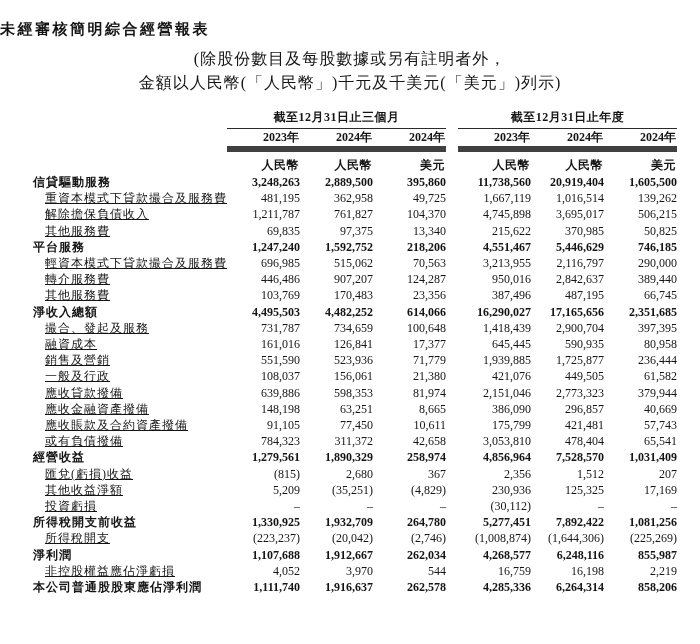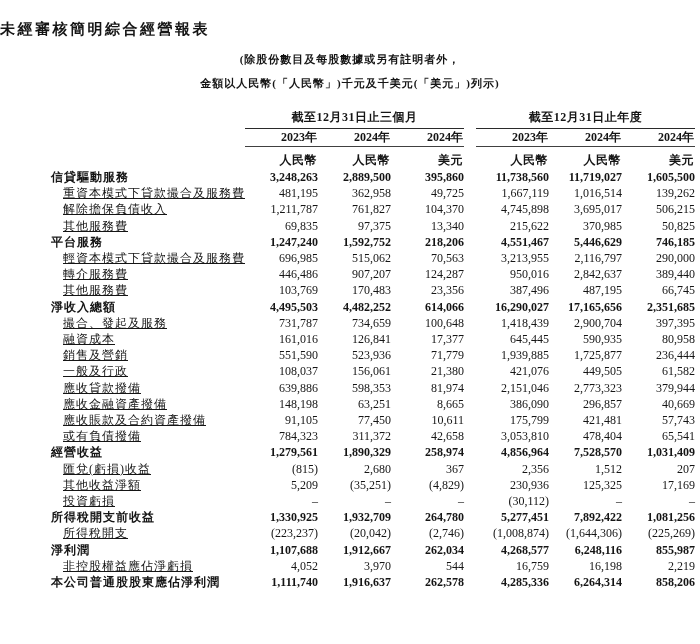--- a/index.html
+++ b/index.html
@@ -6,41 +6,40 @@
   body{
     width:700px;height:644px;overflow:hidden;
     font-family:"Liberation Serif","DejaVu Serif",serif;
     color:#151515;
   }
   .title{
     margin-top:20px;
     font-size:15px;font-weight:bold;letter-spacing:2.5px;
   }
   .subtitle{
-    text-align:center;font-size:11px;letter-spacing:1px;
+    text-align:center;font-size:16px;letter-spacing:1px;
     line-height:24px;
-    font-weight:bold;
   }
   .subtitle-block{margin-top:8px;}
   table{
     border-collapse:collapse;table-layout:fixed;
-    margin-left:51px;margin-top:14px;
+    margin-left:33px;margin-top:14px;
   }
   th,td{padding:0;margin:0;white-space:nowrap;}
   .label-col{width:192px;}
   .spacer{width:12px;}
   .num{width:72px;text-align:right;}
   thead th{font-weight:bold;font-size:12px;}
   .group{
     text-align:center;letter-spacing:0.5px;
     border-bottom:1.5px solid #2a2a2a;
     padding-bottom:2px;height:16px;vertical-align:bottom;
   }
   .year{
-    border-bottom:1px solid #404040;
+    border-bottom:6px solid #404040;
     height:16px;vertical-align:middle;padding-right:1px;
   }
   .currency{height:16px;vertical-align:middle;padding-top:5px;padding-right:1px;letter-spacing:0.5px;}
   .plain{border:none;}
   tbody td{height:16.2px;font-size:12px;line-height:16.2px;vertical-align:middle;}
   tbody td.label{letter-spacing:1px;}
   tbody td.label.ind{padding-left:12px;text-decoration:underline;}
   tr.bold td{font-weight:bold;}
   tr.indent td{font-weight:normal;}
 </style>
@@ -83,21 +82,21 @@
       </tr>
   </thead>
   <tbody id="table-body">
       <tr class="bold">
         <td class="label">信貸驅動服務</td>
         <td class="num">3,248,263</td>
         <td class="num">2,889,500</td>
         <td class="num">395,860</td>
         <td class="spacer"></td>
         <td class="num">11,738,560</td>
-        <td class="num">11,719,027</td>
+        <td class="num">20,919,404</td>
         <td class="num">1,605,500</td>
       </tr>
       <tr class="indent">
         <td class="label ind">重資本模式下貸款撮合及服務費</td>
         <td class="num">481,195</td>
         <td class="num">362,958</td>
         <td class="num">49,725</td>
         <td class="spacer"></td>
         <td class="num">1,667,119</td>
         <td class="num">1,016,514</td>

